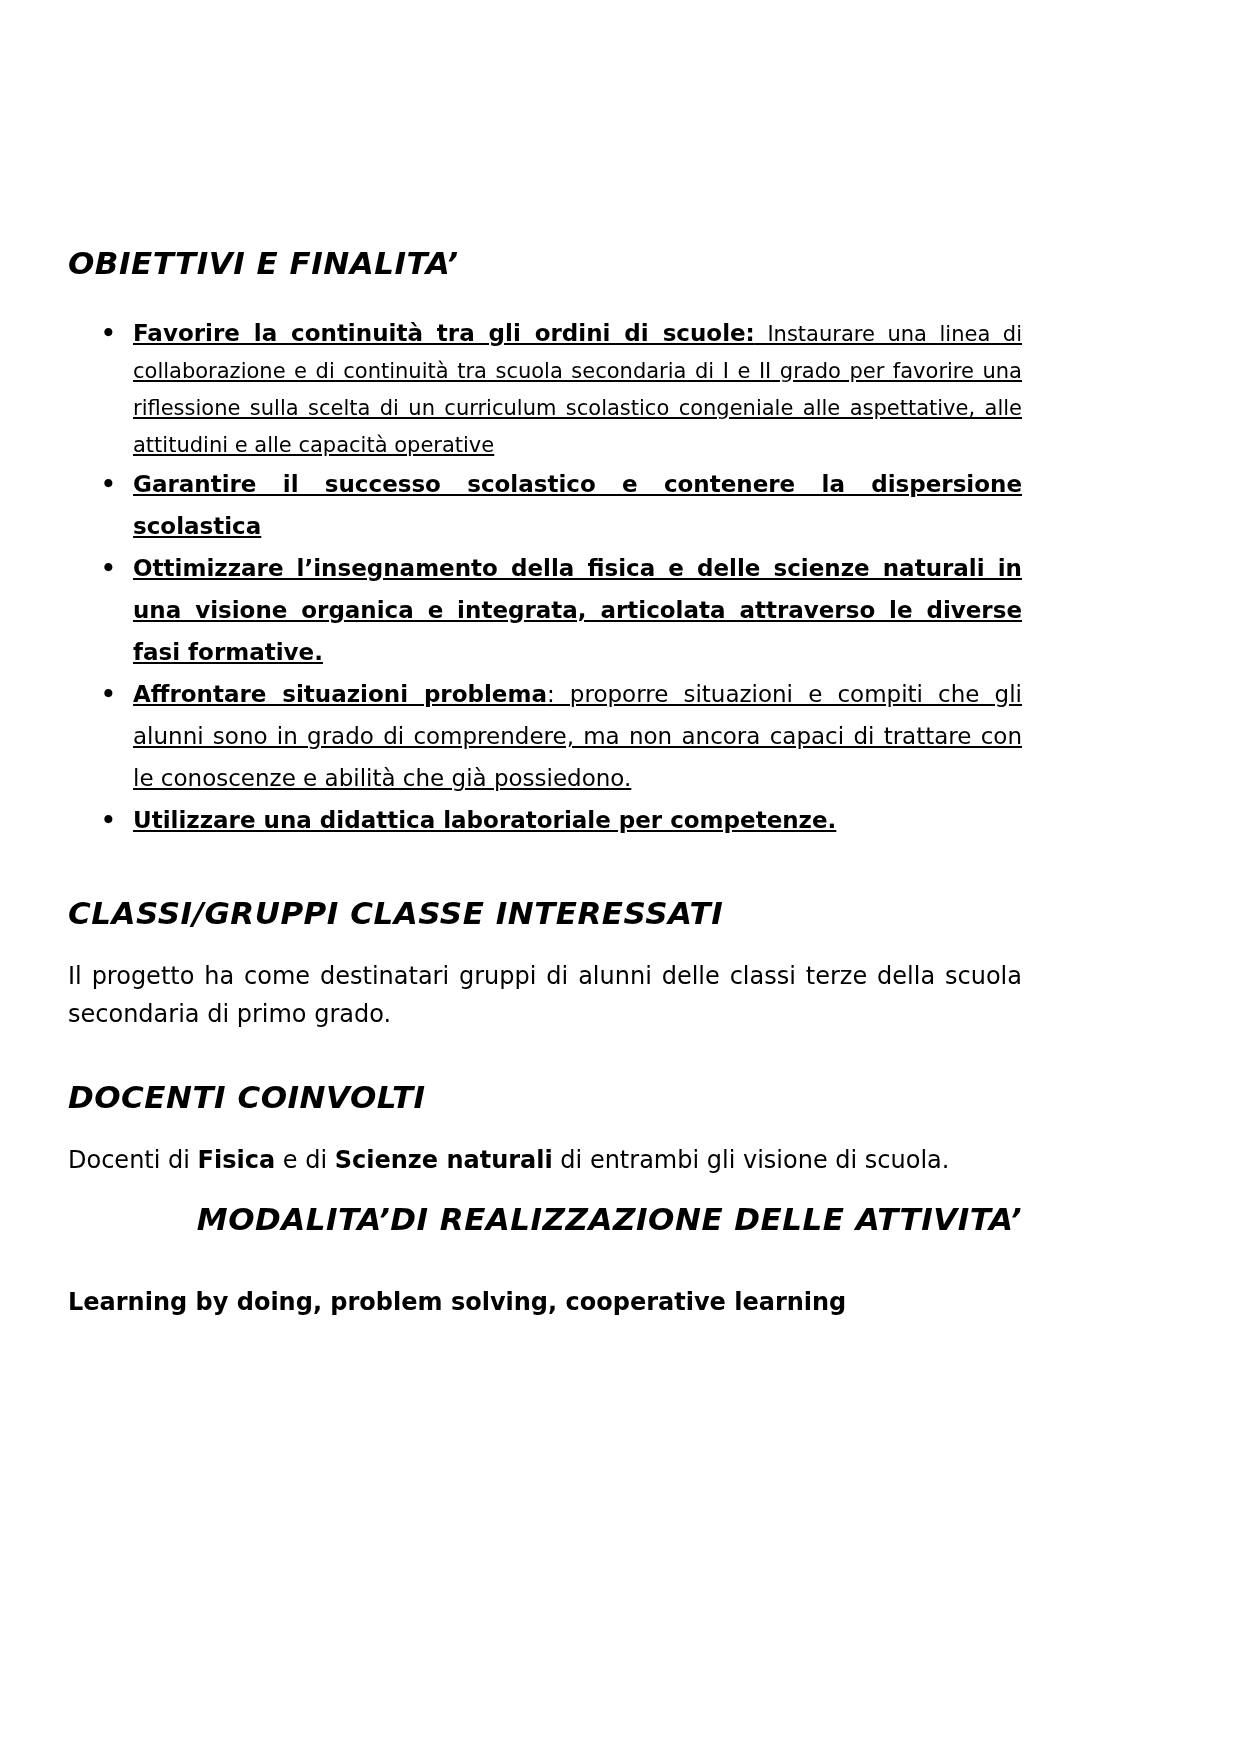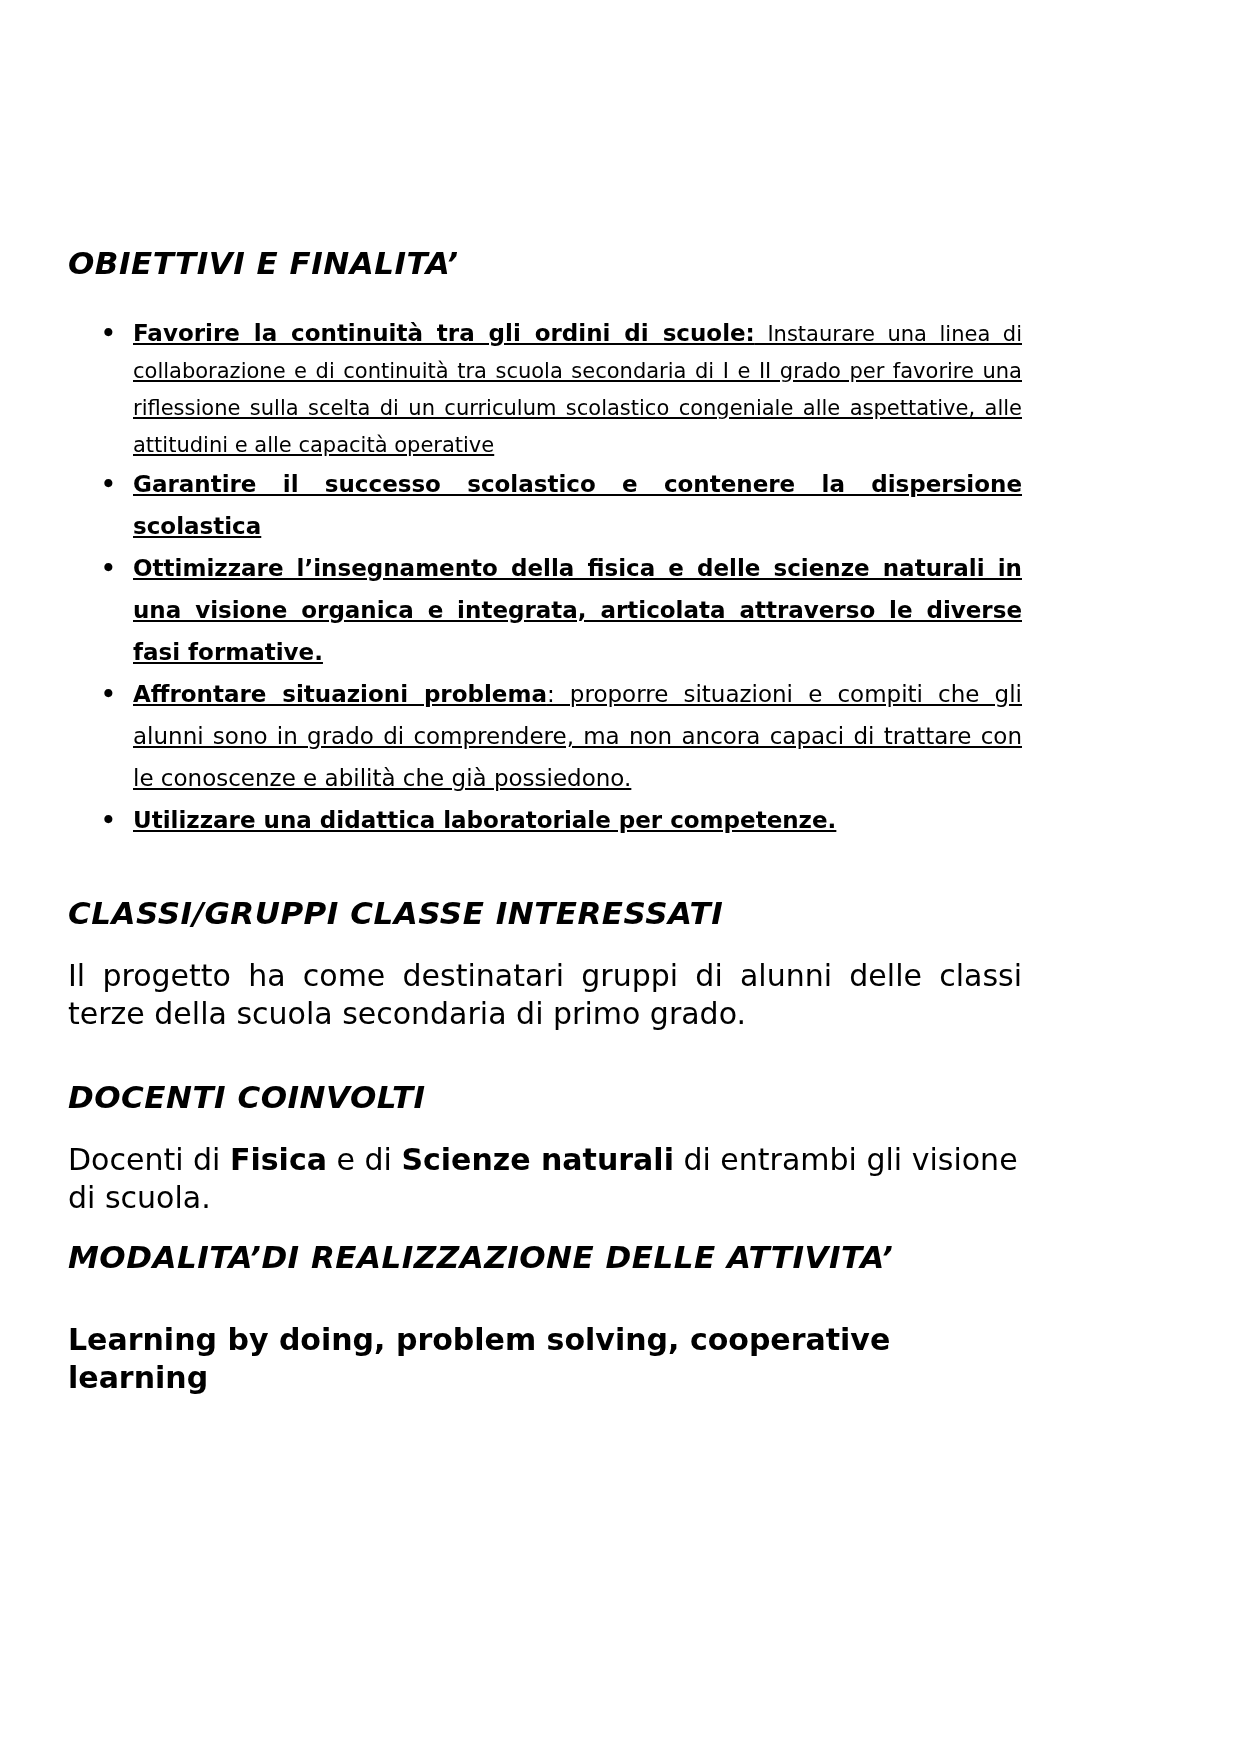--- a/index.html
+++ b/index.html
@@ -56,24 +56,24 @@
   .rest-small {
     font-weight: 400;
     font-size: 21px;
   }
   .rest-plain {
     font-weight: 400;
   }
 
   h2.classi   { margin-top: 52px; }
   h2.docenti  { margin-top: 44px; }
-  h2.modalita { margin-top: 20px; }
+  h2.modalita { margin-top: 20px; text-align: right; }
 
   .para {
-    font-size: 30px;
+    font-size: 24px;
     font-weight: 400;
     line-height: 38px;
     margin: 24px 0 0 0;
   }
   .para.just { text-align: justify; }
   .para b { font-weight: 700; }
   .para.learning { margin-top: 44px; font-weight: bold; }
 </style>
 </head>
 <body>

